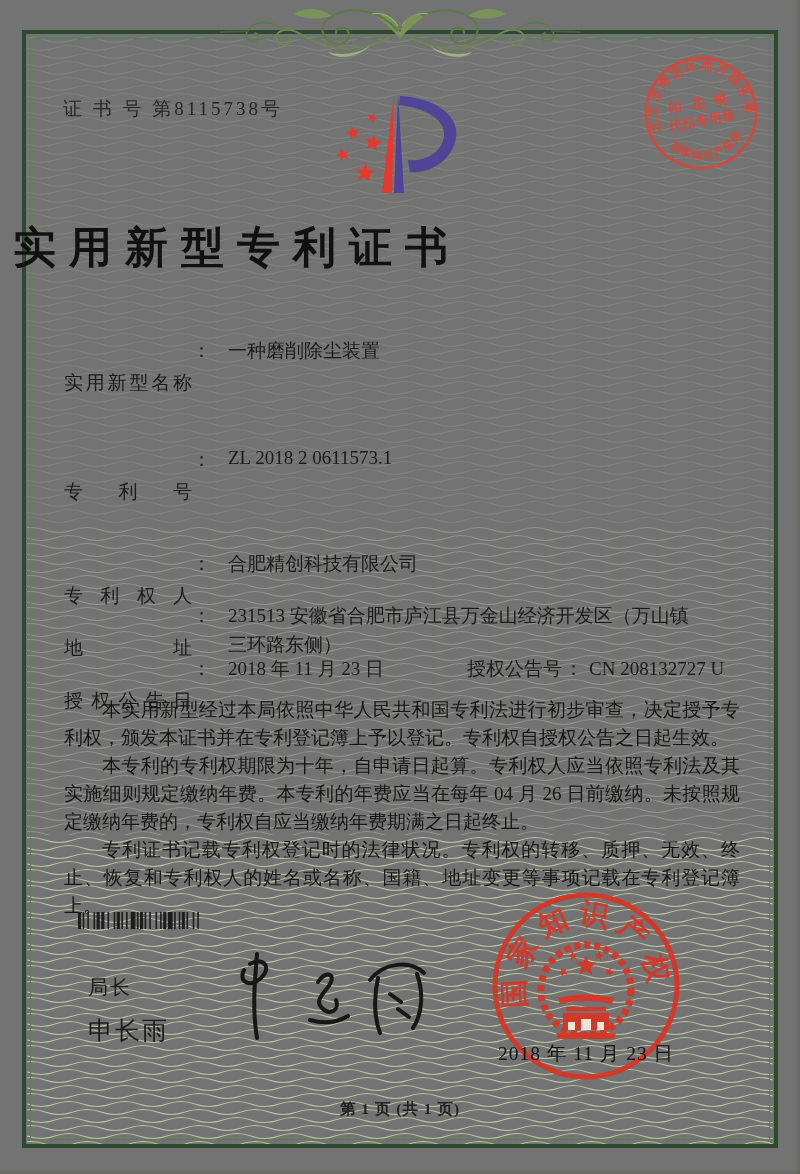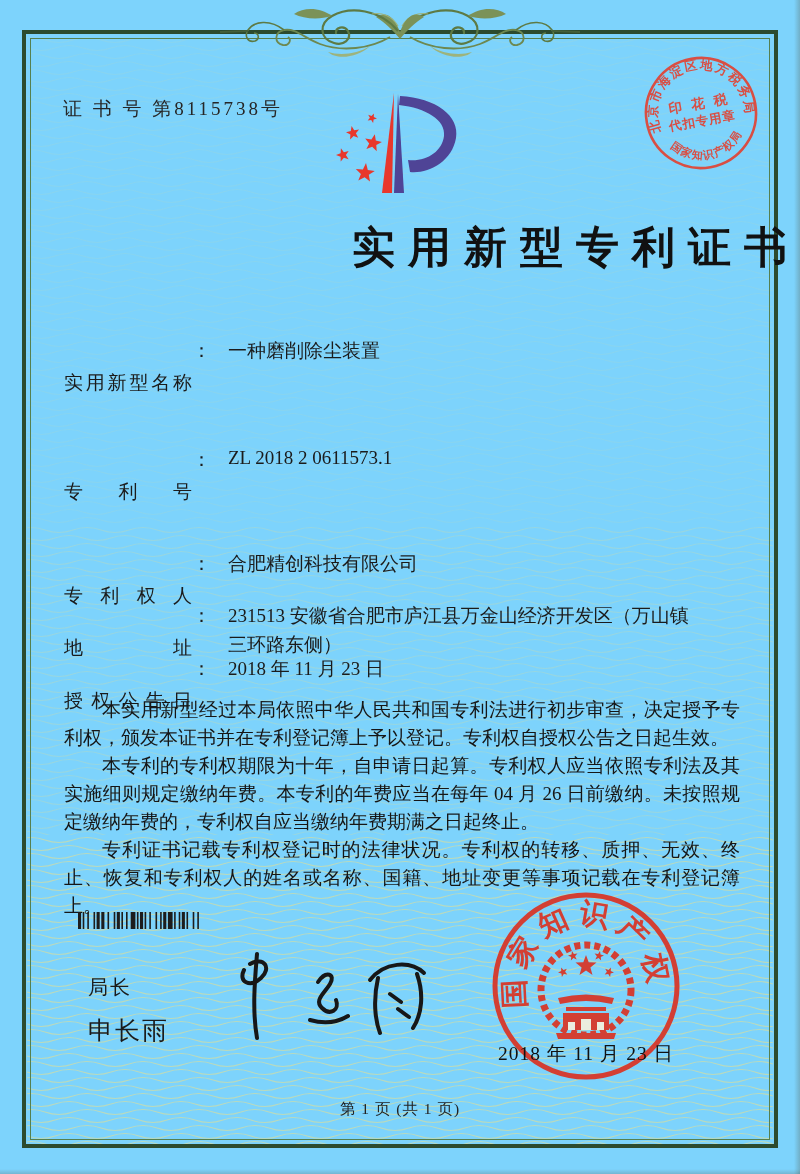--- a/index.html
+++ b/index.html
@@ -1,49 +1,49 @@
 <!DOCTYPE html>
 <html><head>
 <meta charset="utf-8">
 <style>
   html,body{margin:0;padding:0;background:#e8e6da;}
   .paper{position:relative;width:800px;height:1174px;margin:0 auto;
-         background:#7dd3fc;overflow:hidden;
+         background:#737373;overflow:hidden;
          font-family:"Liberation Serif","DejaVu Serif",serif;color:#1b1b1b;}
   
   .edge-right{position:absolute;right:0;top:0;width:6px;height:100%;
     background:linear-gradient(to left,rgba(80,80,60,.28),rgba(80,80,60,0));z-index:9;}
   .edge-bottom{position:absolute;left:0;bottom:0;width:100%;height:5px;
     background:linear-gradient(to top,rgba(80,80,60,.22),rgba(80,80,60,0));z-index:9;}
   
   .frame-outer{position:absolute;left:22px;top:30px;right:22px;bottom:26px;
     border:4px solid #2c4b2e;z-index:2;}
   .frame-inner{position:absolute;left:30px;top:38px;right:30px;bottom:34px;
     border:1.5px solid #55804f;z-index:2;}
   #waves{position:absolute;left:27px;top:35px;width:746px;height:1110px;overflow:hidden;z-index:1;}
   #waves svg{position:absolute;left:0;}
   .content{position:absolute;inset:0;z-index:4;}
   .cert-no{position:absolute;left:63px;top:96px;font-size:19px;letter-spacing:3px;color:#262626;}
-  .title{position:absolute;left:0;top:219px;width:100%;text-align:right;
+  .title{position:absolute;left:0;top:219px;width:100%;text-align:left;
     font-size:43px;font-weight:700;letter-spacing:13px;text-indent:13px;color:#111;}
   .field-row{position:absolute;left:64px;width:676px;font-size:19px;color:#1b1b1b;white-space:nowrap;}
   .field-label{display:inline-block;width:128px;text-align:justify;text-align-last:justify;vertical-align:top;margin-top:32px;}
   .colon{vertical-align:top;}
   .field-value{margin-left:17px;display:inline-block;vertical-align:top;white-space:normal;}
   .grant-right{position:absolute;left:403px;top:0;white-space:nowrap;}
   .grant-right .colon{margin-left:2px;}
   .paras{position:absolute;left:64px;top:696px;width:676px;}
   .paras p{margin:0;text-indent:2em;font-size:19px;line-height:28px;
     text-align:justify;color:#161616;}
   .signer-title{position:absolute;left:88px;top:974px;font-size:20px;letter-spacing:2px;}
   .signer-name{position:absolute;left:88px;top:1014px;font-size:25px;letter-spacing:2px;}
   .seal-date{position:absolute;left:494px;top:1040px;width:184px;text-align:center;
     font-size:19.5px;letter-spacing:1px;color:#111;z-index:6;}
   .footer{position:absolute;left:0;top:1099px;width:100%;text-align:center;
-    font-size:15.5px;letter-spacing:1px;color:#222;}
+    font-size:15.5px;letter-spacing:1px;color:#222;font-weight:bold;}
   .abs{position:absolute;}
 </style>
 </head>
 <body>
 
 <div class="paper">
 
   <div id="waves">
       <svg width="746" height="490" viewBox="0 0 746 490" style="top: 0px; opacity: 0.15;">
         <path d="M-10 5 q14 -5 28 0 q14 5 28 0 q14 -5 28 0 q14 5 28 0 q14 -5 28 0 q14 5 28 0 q14 -5 28 0 q14 5 28 0 q14 -5 28 0 q14 5 28 0 q14 -5 28 0 q14 5 28 0 q14 -5 28 0 q14 5 28 0 q14 -5 28 0 q14 5 28 0 q14 -5 28 0 q14 5 28 0 q14 -5 28 0 q14 5 28 0 q14 -5 28 0 q14 5 28 0 q14 -5 28 0 q14 5 28 0 q14 -5 28 0 q14 5 28 0 q14 -5 28 0 q14 5 28 0 q14 -5 28 0 q14 5 28 0 q14 -5 28 0 q14 5 28 0" fill="none" stroke="#c9dcae" stroke-width="1.1"></path>
@@ -252,20 +252,23 @@
       <span class="field-label">专利权人</span><span class="colon">：</span><span class="field-value">合肥精创科技有限公司</span>
     </div>
     <div class="field-row" style="top:603px">
       <span class="field-label">地址</span><span class="colon">：</span><span class="field-value" style="width:505px;">
         <div>231513 安徽省合肥市庐江县万金山经济开发区（万山镇</div>
         <div style="margin-top:3px">三环路东侧）</div>
       </span>
     </div>
     <div class="field-row" style="top:656px">
       <span class="field-label">授权公告日</span><span class="colon">：</span><span class="field-value">2018 年 11 月 23 日</span>
+      <span class="grant-right">
+        <span>授权公告号</span><span class="colon">：</span><span style="margin-left:6px">CN 208132727 U</span>
+      </span>
     </div>
 
     <div class="paras">
       <p>本实用新型经过本局依照中华人民共和国专利法进行初步审查，决定授予专利权，颁发本证书并在专利登记簿上予以登记。专利权自授权公告之日起生效。</p>
       <p>本专利的专利权期限为十年，自申请日起算。专利权人应当依照专利法及其实施细则规定缴纳年费。本专利的年费应当在每年 04 月 26 日前缴纳。未按照规定缴纳年费的，专利权自应当缴纳年费期满之日起终止。</p>
       <p>专利证书记载专利权登记时的法律状况。专利权的转移、质押、无效、终止、恢复和专利权人的姓名或名称、国籍、地址变更等事项记载在专利登记簿上。</p>
     </div>
 
     <svg id="barcode" class="abs" style="left:78px;top:912px;" width="222" height="17" viewBox="0 0 222 17">
         <rect x="0.0" y="0" width="3.1" height="17" fill="#1d1d1d"></rect>

